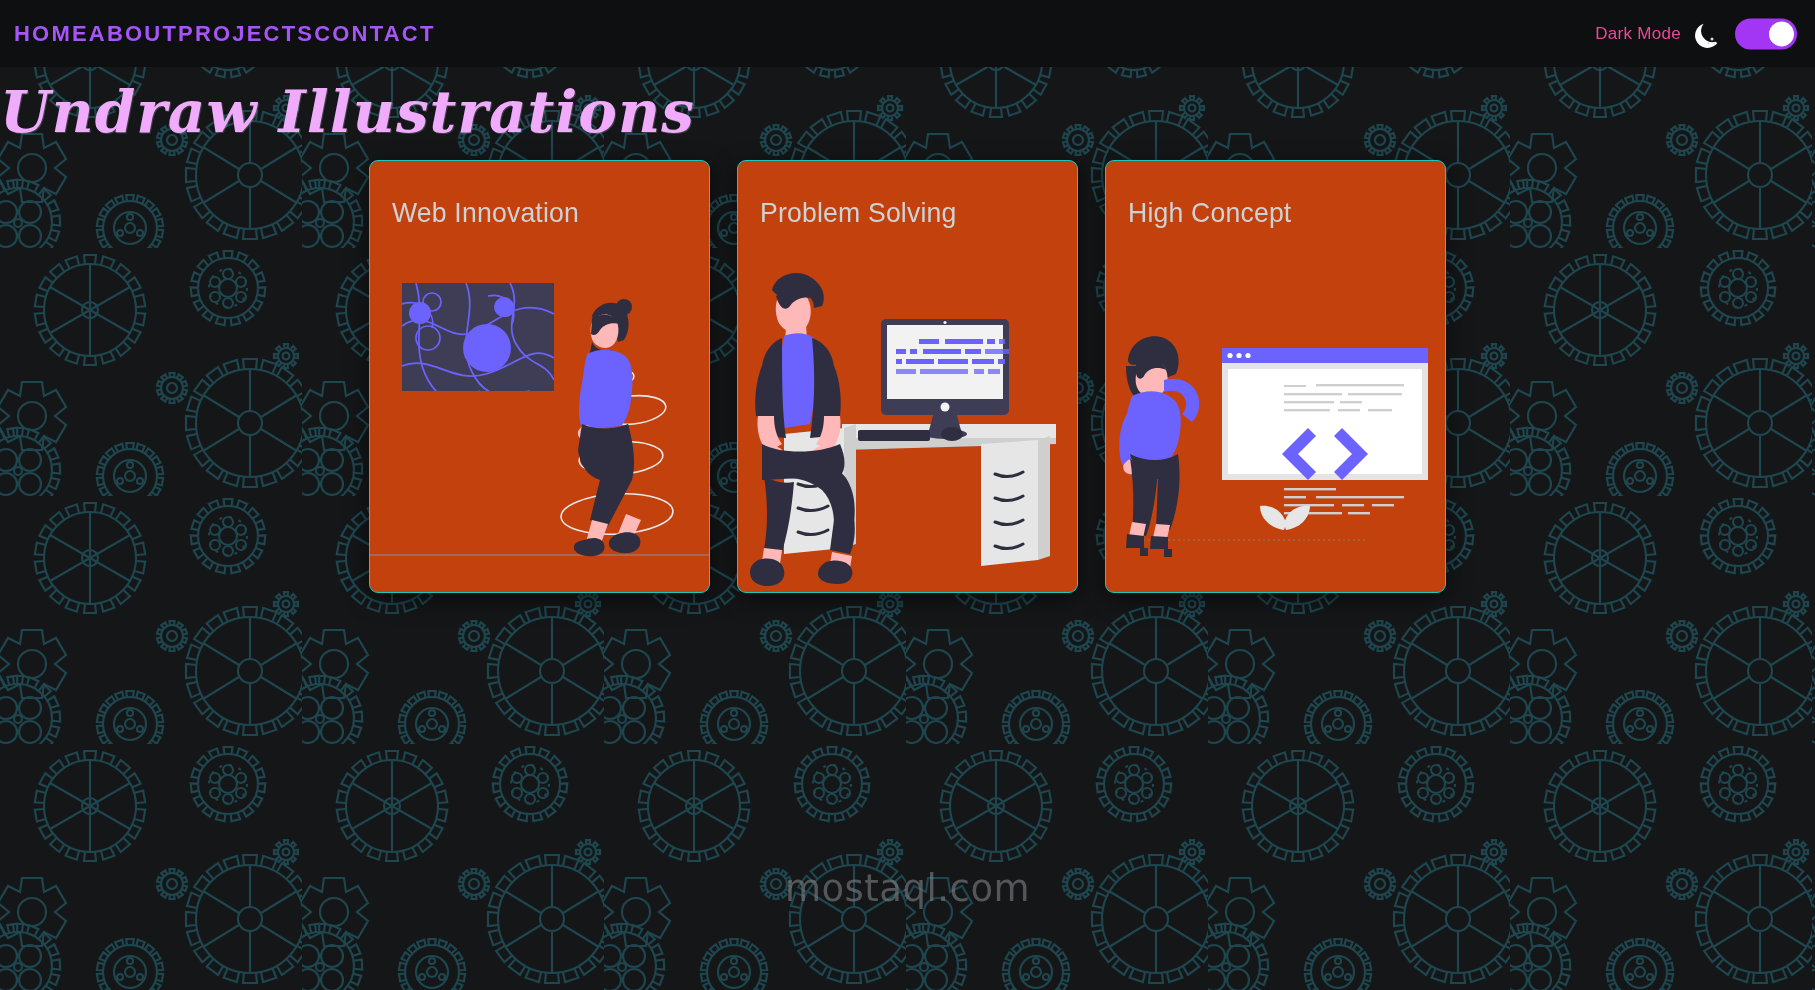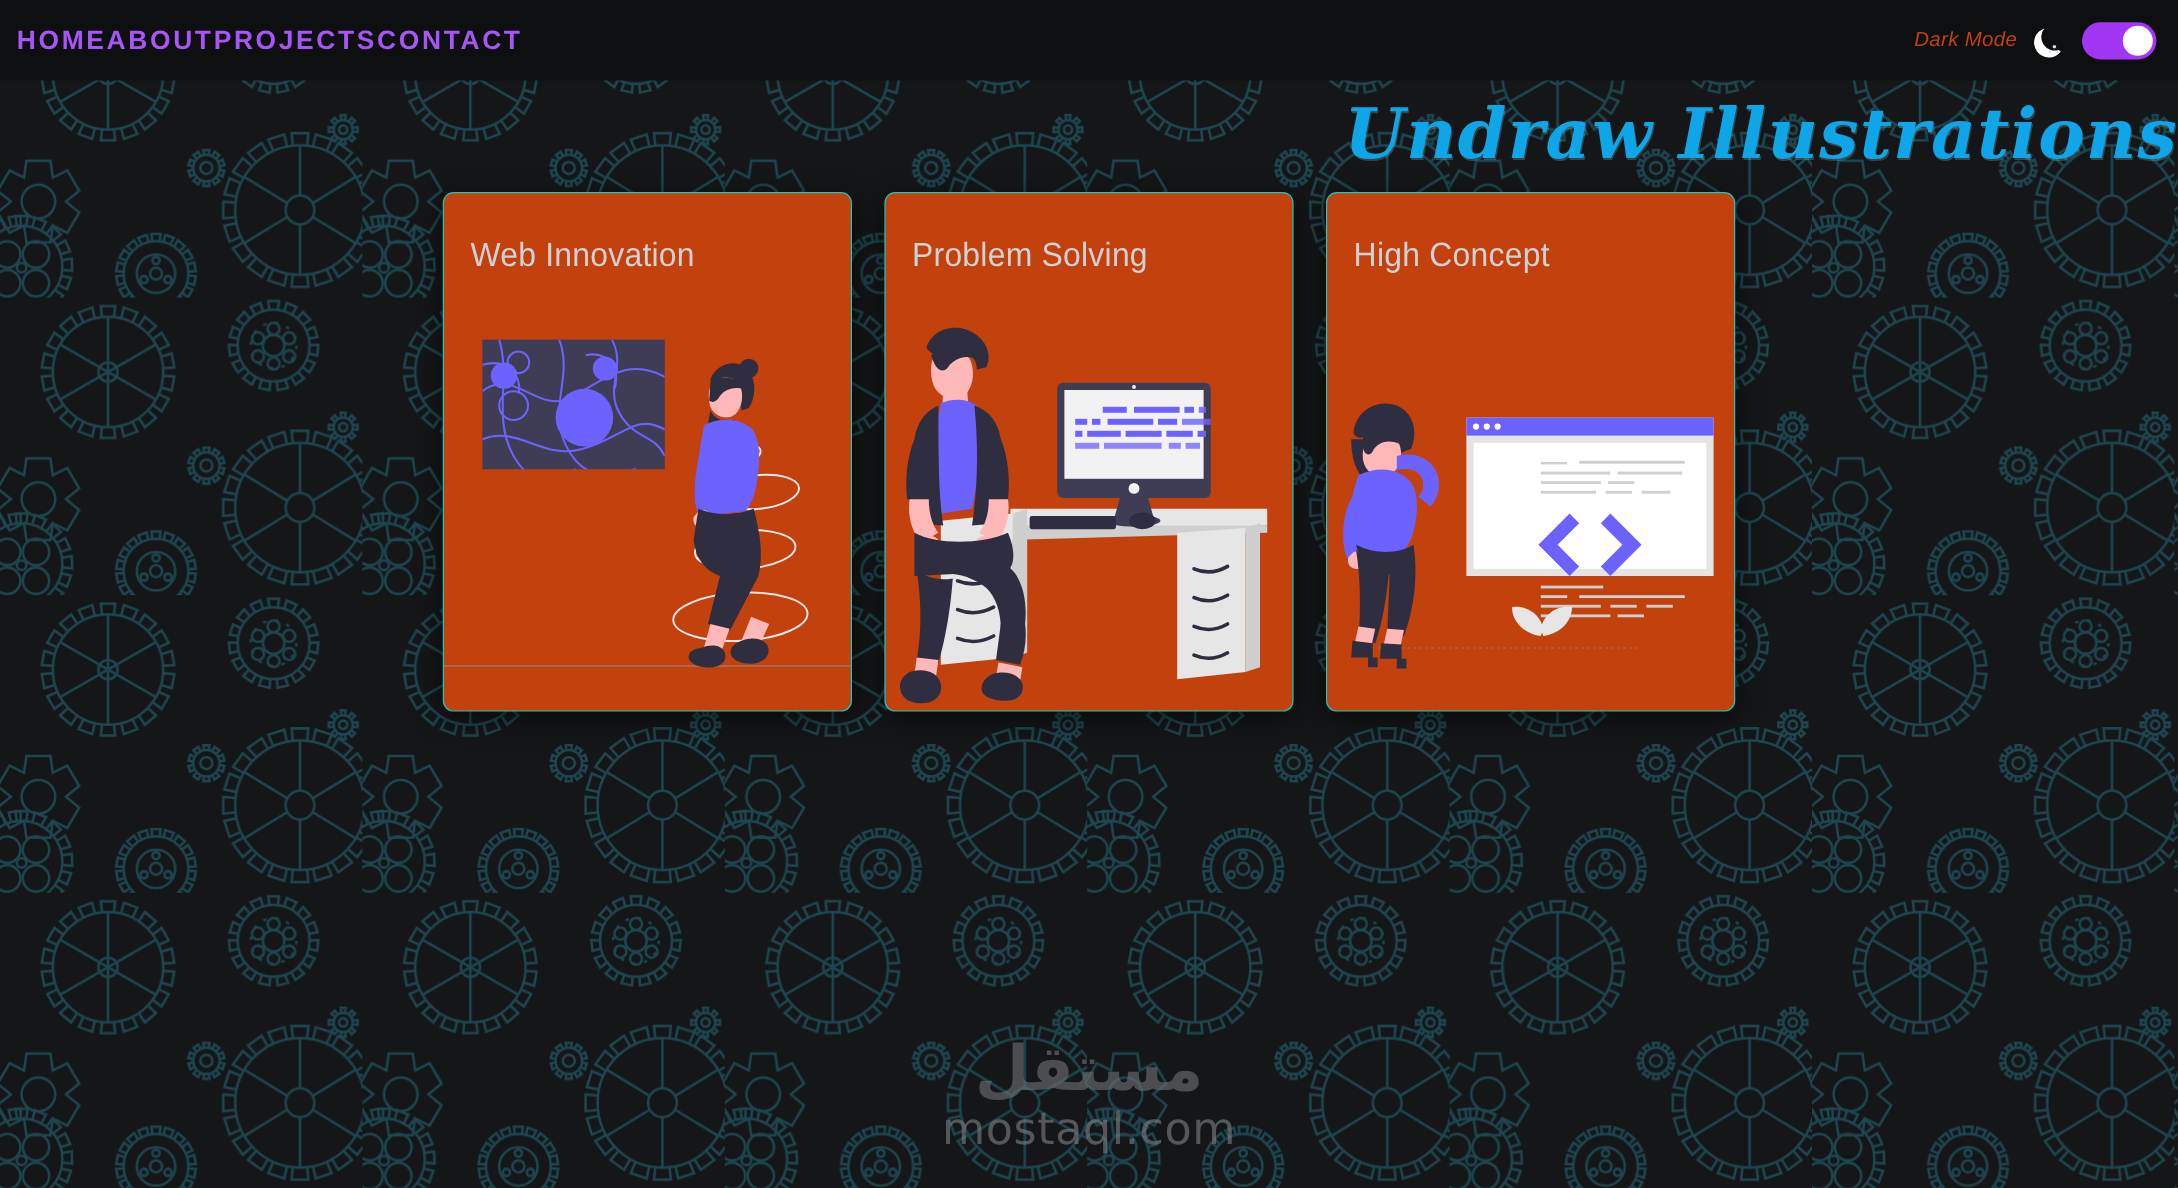--- a/index.html
+++ b/index.html
@@ -64,25 +64,24 @@
     position: absolute;
     right: 18px;
     top: 50%;
     transform: translateY(-50%);
     display: flex;
     align-items: center;
     gap: 14px;
   }
 
   .darkmode-label {
-    color: #c2410c;
+    color: #ec4899;
     font-size: 17px;
     letter-spacing: 0.3px;
     white-space: nowrap;
-    font-style: italic;
   }
 
   .moon-icon { display: block; }
 
   .toggle {
     width: 62px;
     height: 31px;
     border-radius: 16px;
     background: #a335f5;
     position: relative;
@@ -99,22 +98,22 @@
     top: 3px;
     right: 3px;
   }
 
   
   .page-title {
     position: absolute;
     top: 78px;
     left: 0;
     width: 1815px;
-    text-align: right;
-    color: #0ea5e9;
+    text-align: left;
+    color: #f0abfc;
     font-family: "DejaVu Serif", serif;
     font-size: 58px;
     font-weight: 700;
     font-style: italic;
     letter-spacing: 1px;
     z-index: 5;
     text-shadow: 1px 1px 0 rgba(255,255,255,.18);
   }
 
   
@@ -658,15 +657,14 @@
 
         <path d="M21 272 l 17 2 l 0 12 l 4 0 l 0 8 l -8 0 l 0 -8 l -14 0 Z" fill="#2f2e41"></path>
         <path d="M45 274 l 17 1 l 0 12 l 4 0 l 0 8 l -8 0 l 0 -8 l -14 0 Z" fill="#2f2e41"></path>
       </g>
     </svg>
   </article>
 
 </section>
 
 <div class="watermark">
-  <div class="wm-ar">مستقل</div>
   <div class="wm-en">mostaql.com</div>
 </div>
 
 </body></html>

